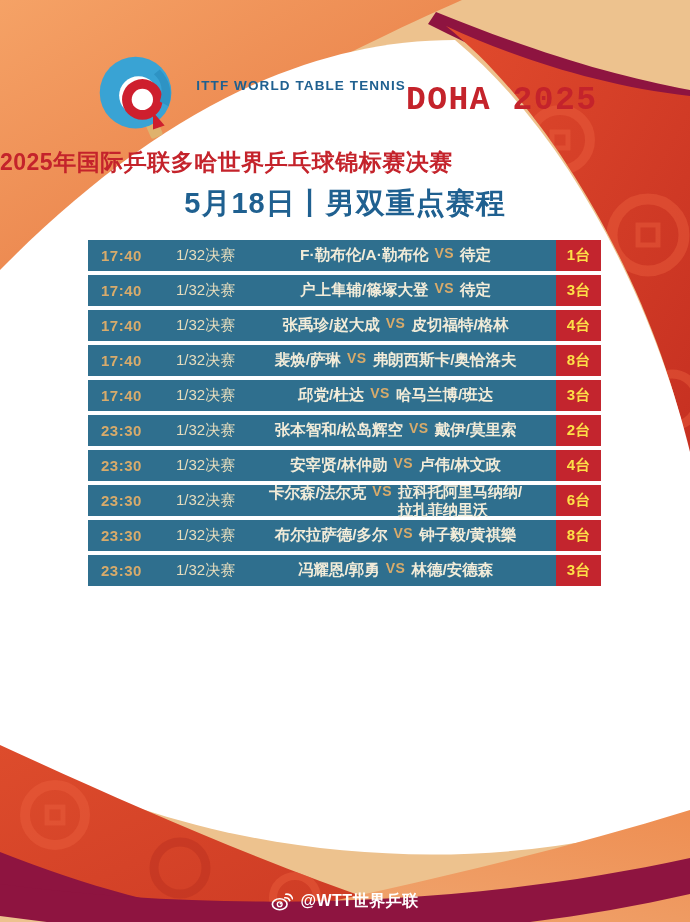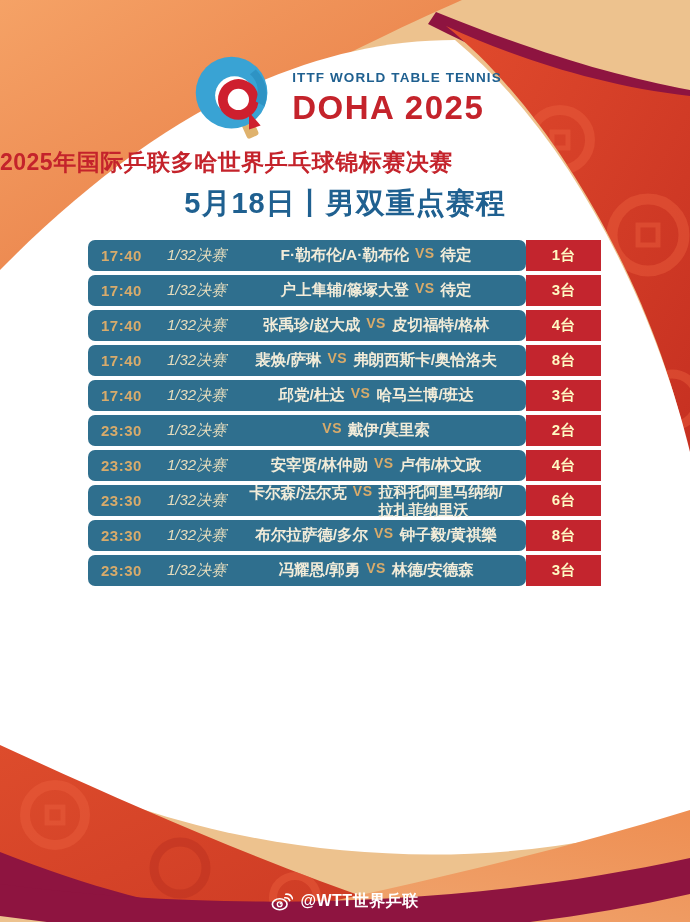--- a/index.html
+++ b/index.html
@@ -6,43 +6,43 @@
   body{
     width:690px;height:922px;position:relative;overflow:hidden;
     font-family:"Liberation Sans","DejaVu Sans",sans-serif;
     background:#edc28e;
   }
   .bg{position:absolute;inset:0;z-index:0;}
   .content{position:absolute;inset:0;z-index:1;}
 
   
   .logo-row{position:absolute;top:52px;left:0;width:100%;display:flex;justify-content:center;align-items:center;gap:12px;}
-  .logo-text{display:flex;flex-direction:column;justify-content:center;}
+  .logo-text{display:flex;flex-direction:row;justify-content:center;}
   .logo-l1{font-size:13.5px;font-weight:bold;color:#1f6090;letter-spacing:1.1px;}
   .logo-l2{font-size:12.5px;font-weight:bold;color:#1f6090;letter-spacing:1.3px;margin-top:3px;}
-  .logo-l3{font-size:33px;font-weight:800;color:#c4232b;letter-spacing:1.5px;line-height:1.05;margin-top:6px;}
+  .logo-l3{font-size:33px;font-weight:800;color:#c4232b;letter-spacing:1.5px;line-height:1.05;margin-top:6px;font-family:Liberation Mono, monospace;}
 
   
   .title-main{position:absolute;top:147px;width:100%;
     font-size:23px;font-weight:bold;color:#c4232b;letter-spacing:.5px;}
   .title-sub{position:absolute;top:184px;width:100%;text-align:center;
     font-size:29px;font-weight:bold;color:#1f6090;letter-spacing:1px;}
 
   
   .schedule{position:absolute;top:240px;left:88px;width:513px;display:flex;flex-direction:column;gap:4px;}
   .srow{height:31px;display:flex;align-items:stretch;}
-  .srow-main{flex:1;background:#2f6f8e;display:flex;align-items:center;padding-left:13px;min-width:0;border-radius:7px;}
+  .srow-main{flex:1;background:#2f6f8e;display:flex;align-items:center;padding-left:13px;min-width:0;}
   .stime{width:54px;flex:none;color:#d8ab6b;font-weight:bold;font-size:15px;letter-spacing:.5px;}
-  .sround{flex:none;color:#e8debe;font-size:15px;margin-left:12px;white-space:nowrap;font-style:italic;}
+  .sround{flex:none;color:#e8debe;font-size:15px;margin-left:21px;white-space:nowrap;}
   .smatch{flex:1;display:flex;justify-content:center;align-items:flex-start;gap:6px;min-width:0;
     color:#f2ecd9;font-weight:bold;font-size:15.5px;white-space:nowrap;overflow:hidden;}
   .svs{color:#d8ab6b;font-weight:bold;font-size:14px;letter-spacing:.5px;}
   .steam{white-space:nowrap;}
   .steam.twoline{font-size:15px;line-height:1.2;text-align:left;white-space:normal;}
-  .stable{width:75px;flex:none;background:#c3252e;color:#fef9c3;font-weight:bold;font-size:15px;
+  .stable{width:45px;flex:none;background:#c3252e;color:#fde047;font-weight:bold;font-size:15px;
     display:flex;align-items:center;justify-content:center;}
 
   
   .hashtag{position:absolute;top:836px;width:100%;text-align:center;
     font-size:19px;font-weight:bold;color:#2d5f83;letter-spacing:1px;}
   .footer-bar{position:absolute;top:891px;width:100%;display:flex;justify-content:center;align-items:center;gap:7px;
     color:#ffffff;font-size:16px;font-weight:bold;letter-spacing:.5px;}
   .weibo{width:22px;height:19px;}
 </style>
 </head>
@@ -196,20 +196,21 @@
       </span>
     </div>
     <div class="stable">3台</div>
   </div>
 
   <div class="srow">
     <div class="srow-main">
       <span class="stime">23:30</span>
       <span class="sround">1/32决赛</span>
       <span class="smatch">
+        <span class="steam">张本智和/松岛辉空</span>
         <span class="svs">VS</span>
         <span class="steam">戴伊/莫里索</span>
       </span>
     </div>
     <div class="stable">2台</div>
   </div>
 
   <div class="srow">
     <div class="srow-main">
       <span class="stime">23:30</span>

